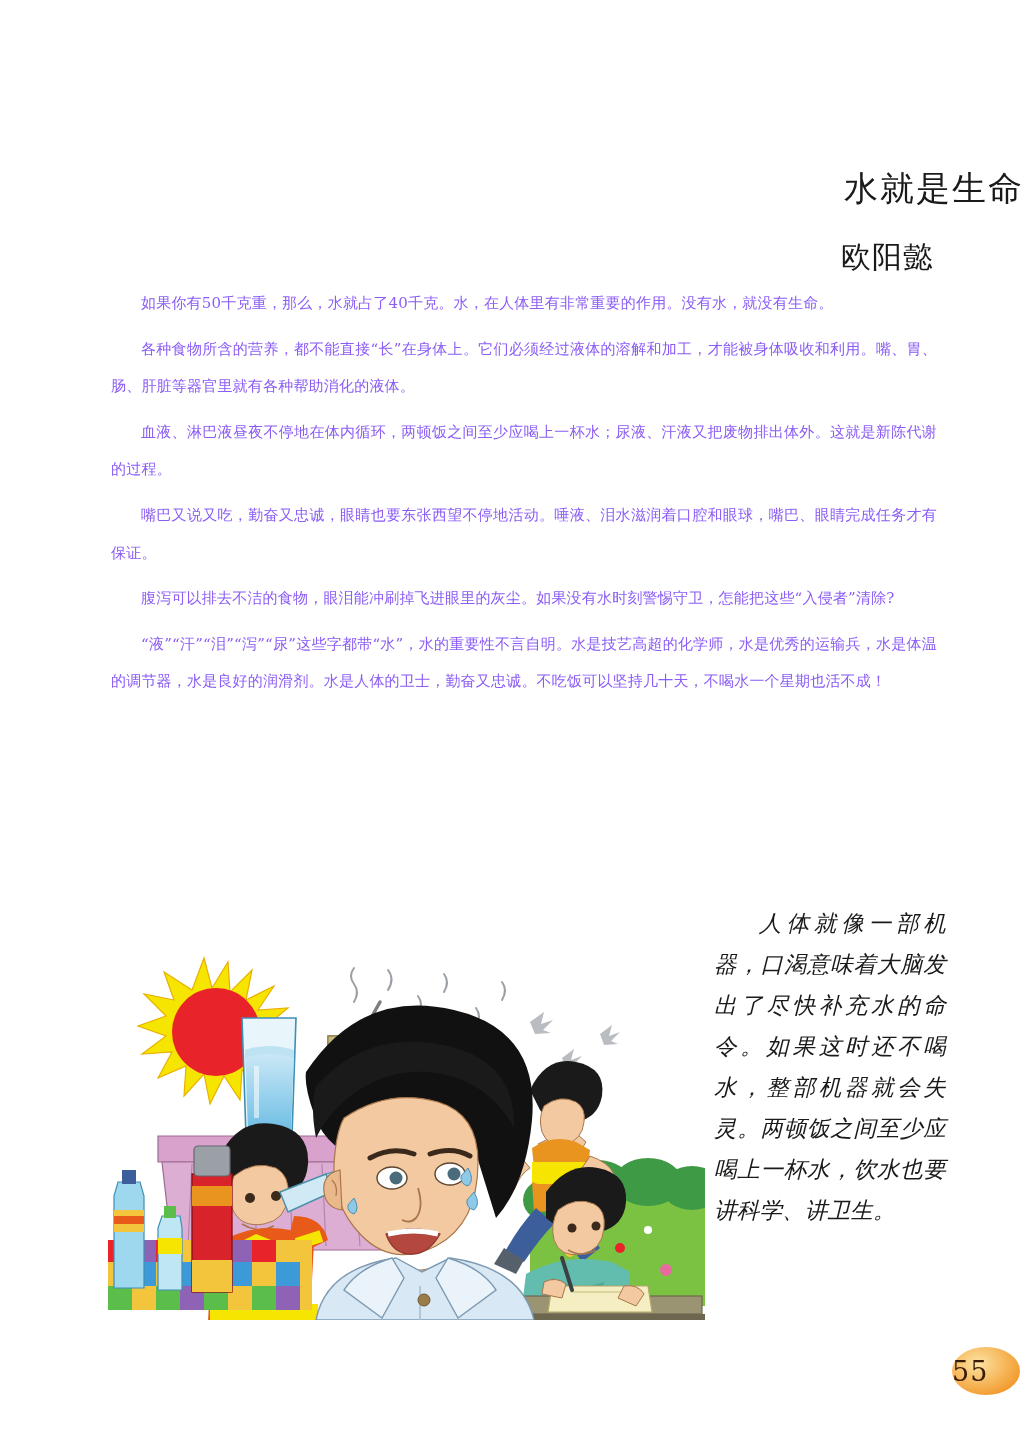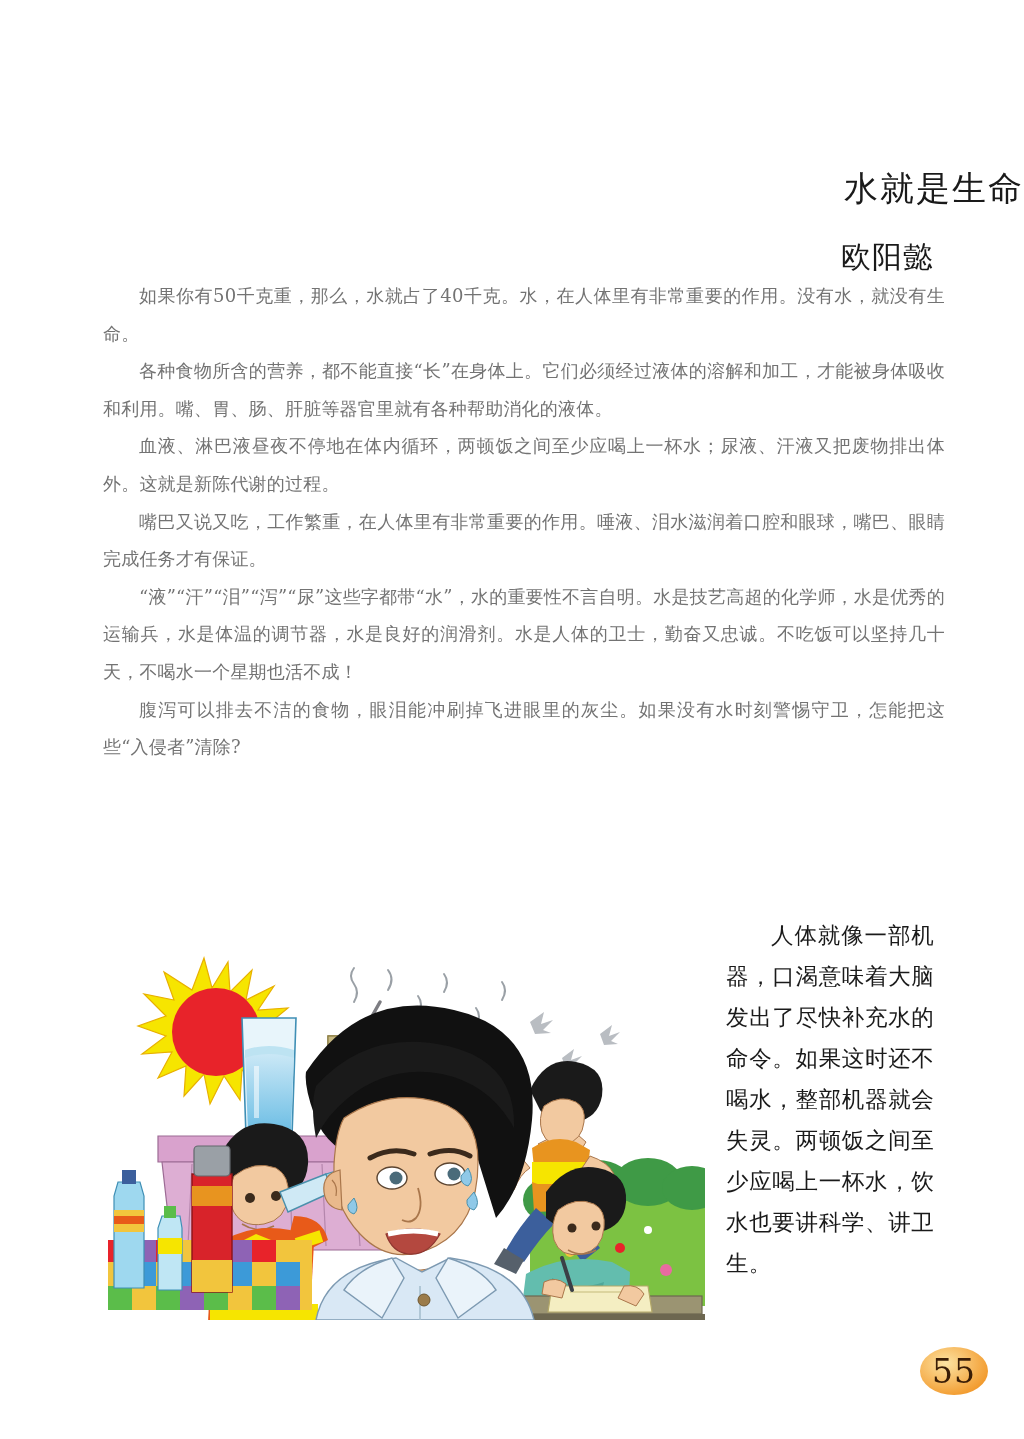--- a/index.html
+++ b/index.html
@@ -48,94 +48,94 @@
   }
 
   
   .body-col {
     position: absolute;
     left: 103px;
     top: 277px;
     width: 842px;
   }
   .body-col p {
-    margin: 0;
-    font-size: 18px;
+    margin: 8px;
+    font-size: 15px;
     line-height: 37.6px;
     text-align: justify;
     text-justify: inter-ideograph;
     text-indent: 2em;
     letter-spacing: 0.2px;
-    color: #737373;
+    color: #8b5cf6;
   }
 
   
   .side-col {
     position: absolute;
     left: 714px;
     top: 903px;
     width: 232px;
   }
   .side-col p {
-    margin: 12px;
+    margin: 0;
     font-size: 22.5px;
     line-height: 41px;
     text-align: justify;
     text-justify: inter-ideograph;
     text-indent: 2em;
     letter-spacing: 0.2px;
     color: #1a1a1a;
+    font-style: italic;
   }
 
   
   .illus {
     position: absolute;
     left: 100px;
     top: 930px;
     width: 605px;
     height: 390px;
   }
   .illus svg { display: block; width: 100%; height: 100%; }
 
   
   .page-number {
     position: absolute;
-    left: 920px;
+    left: 952px;
     top: 1347px;
     width: 68px;
     height: 48px;
     border-radius: 50%;
     background: radial-gradient(ellipse at 38% 34%, #fbe09a 0%, #f6b košt 1%, #f5ab45 46%, #ef8f22 78%, #e07d14 100%);
     display: flex;
     align-items: center;
-    justify-content: center;
-    font-size: 33px;
+    font-size: 27px;
     color: #3a1d06;
     letter-spacing: 1px;
   }
   .page-number-fallback {
     background: radial-gradient(ellipse at 38% 34%, #fce3a2 0%, #f7bb62 42%, #f29c30 74%, #e2800f 100%);
   }
 </style>
 </head>
 <body>
 
 <div class="page">
 
   <div class="title">水就是生命</div>
 
   <div class="author">欧阳懿</div>
 
   <div class="body-col">
     <p>如果你有50千克重，那么，水就占了40千克。水，在人体里有非常重要的作用。没有水，就没有生命。</p>
     <p>各种食物所含的营养，都不能直接“长”在身体上。它们必须经过液体的溶解和加工，才能被身体吸收和利用。嘴、胃、肠、肝脏等器官里就有各种帮助消化的液体。</p>
     <p>血液、淋巴液昼夜不停地在体内循环，两顿饭之间至少应喝上一杯水；尿液、汗液又把废物排出体外。这就是新陈代谢的过程。</p>
-    <p>嘴巴又说又吃，工作繁重，在人体里有非常重要的作用。唾液、泪水滋润着口腔和眼球，嘴巴、眼睛完成任务才有保证。</p>
+    <p>嘴巴又说又吃，勤奋又忠诚，眼睛也要东张西望不停地活动。唾液、泪水滋润着口腔和眼球，嘴巴、眼睛完成任务才有保证。</p>
+    <p>腹泻可以排去不洁的食物，眼泪能冲刷掉飞进眼里的灰尘。如果没有水时刻警惕守卫，怎能把这些“入侵者”清除?</p>
     <p>“液”“汗”“泪”“泻”“尿”这些字都带“水”，水的重要性不言自明。水是技艺高超的化学师，水是优秀的运输兵，水是体温的调节器，水是良好的润滑剂。水是人体的卫士，勤奋又忠诚。不吃饭可以坚持几十天，不喝水一个星期也活不成！</p>
-    <p>腹泻可以排去不洁的食物，眼泪能冲刷掉飞进眼里的灰尘。如果没有水时刻警惕守卫，怎能把这些“入侵者”清除?</p>
   </div>
 
   <div class="side-col">
     <p>人体就像一部机器，口渴意味着大脑发出了尽快补充水的命令。如果这时还不喝水，整部机器就会失灵。两顿饭之间至少应喝上一杯水，饮水也要讲科学、讲卫生。</p>
   </div>
 
   <div class="illus">
     <svg viewBox="0 0 605 390" xmlns="http://www.w3.org/2000/svg">
       <defs>
         <clipPath id="frame">

